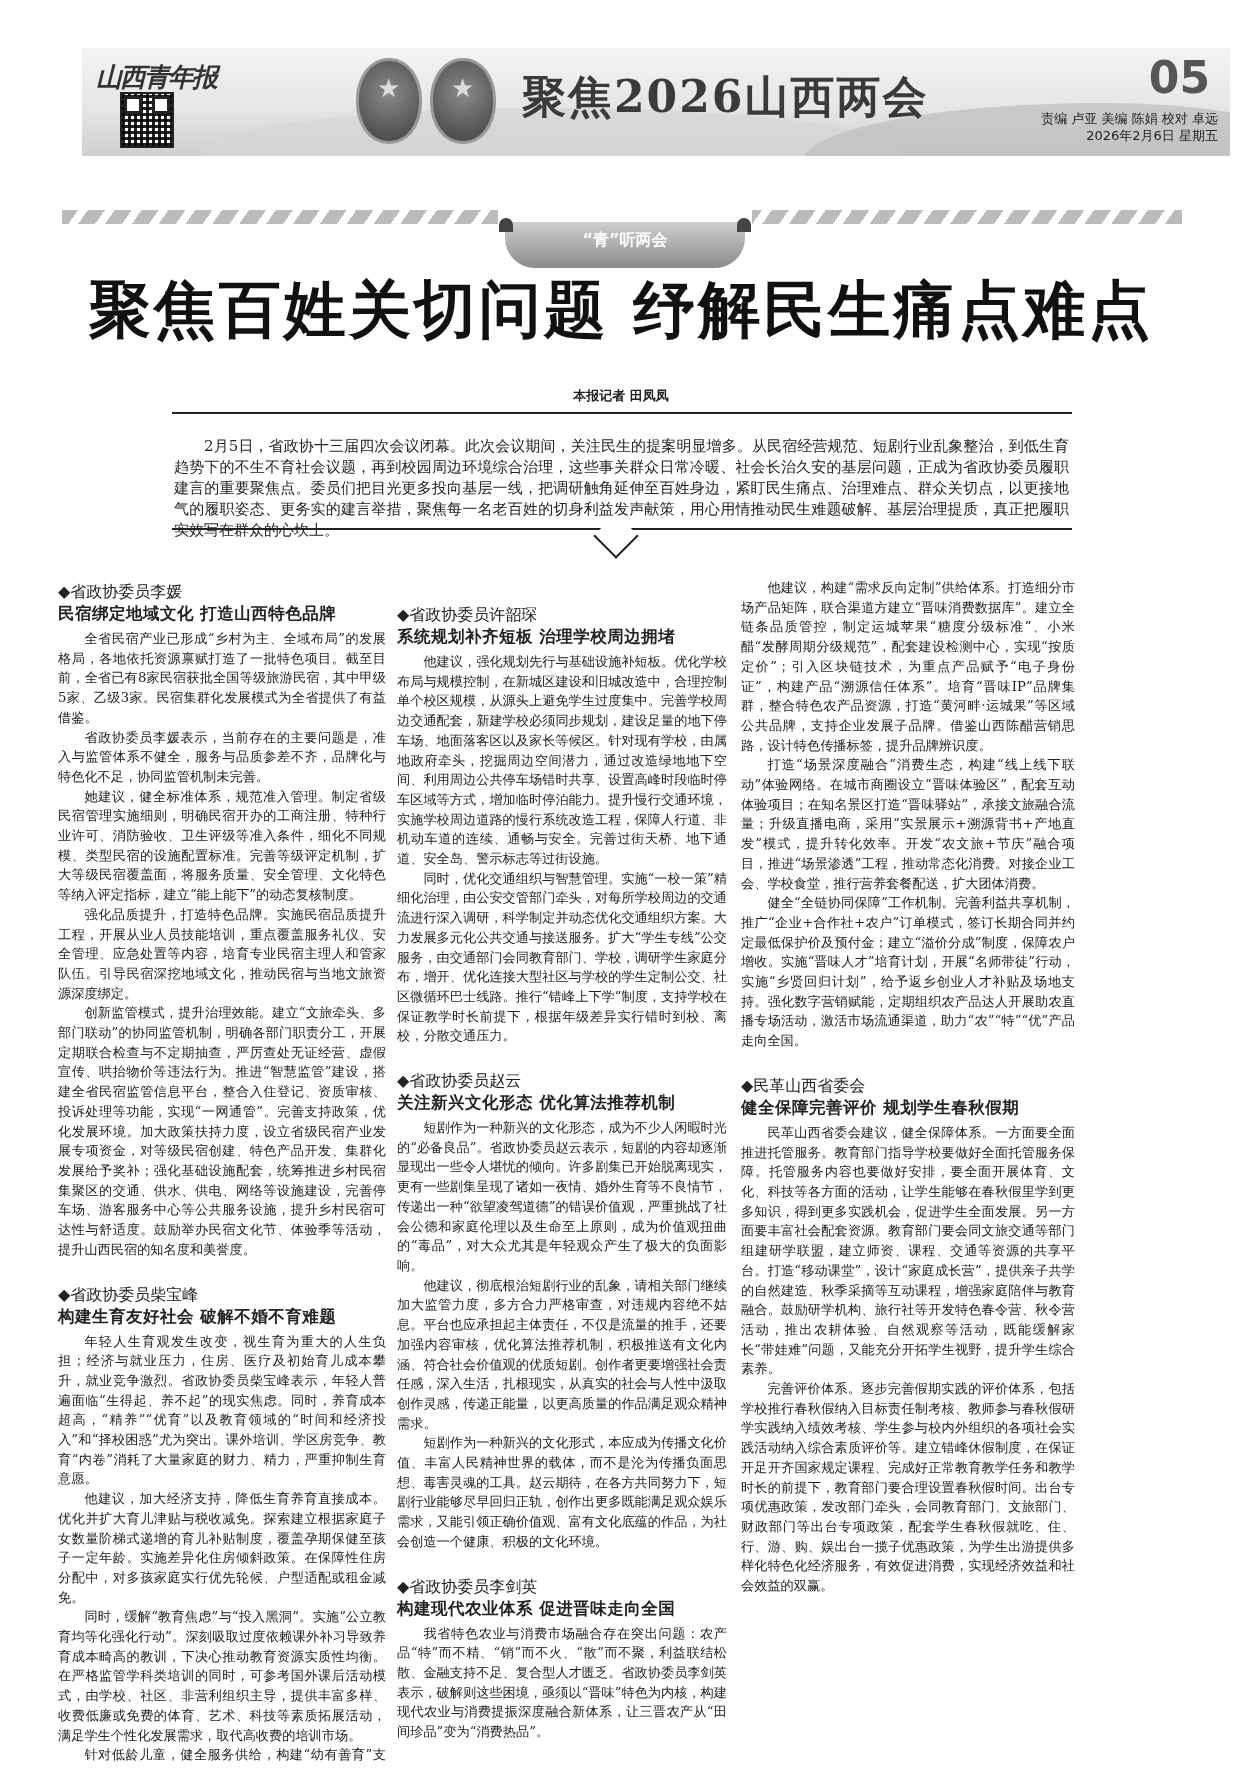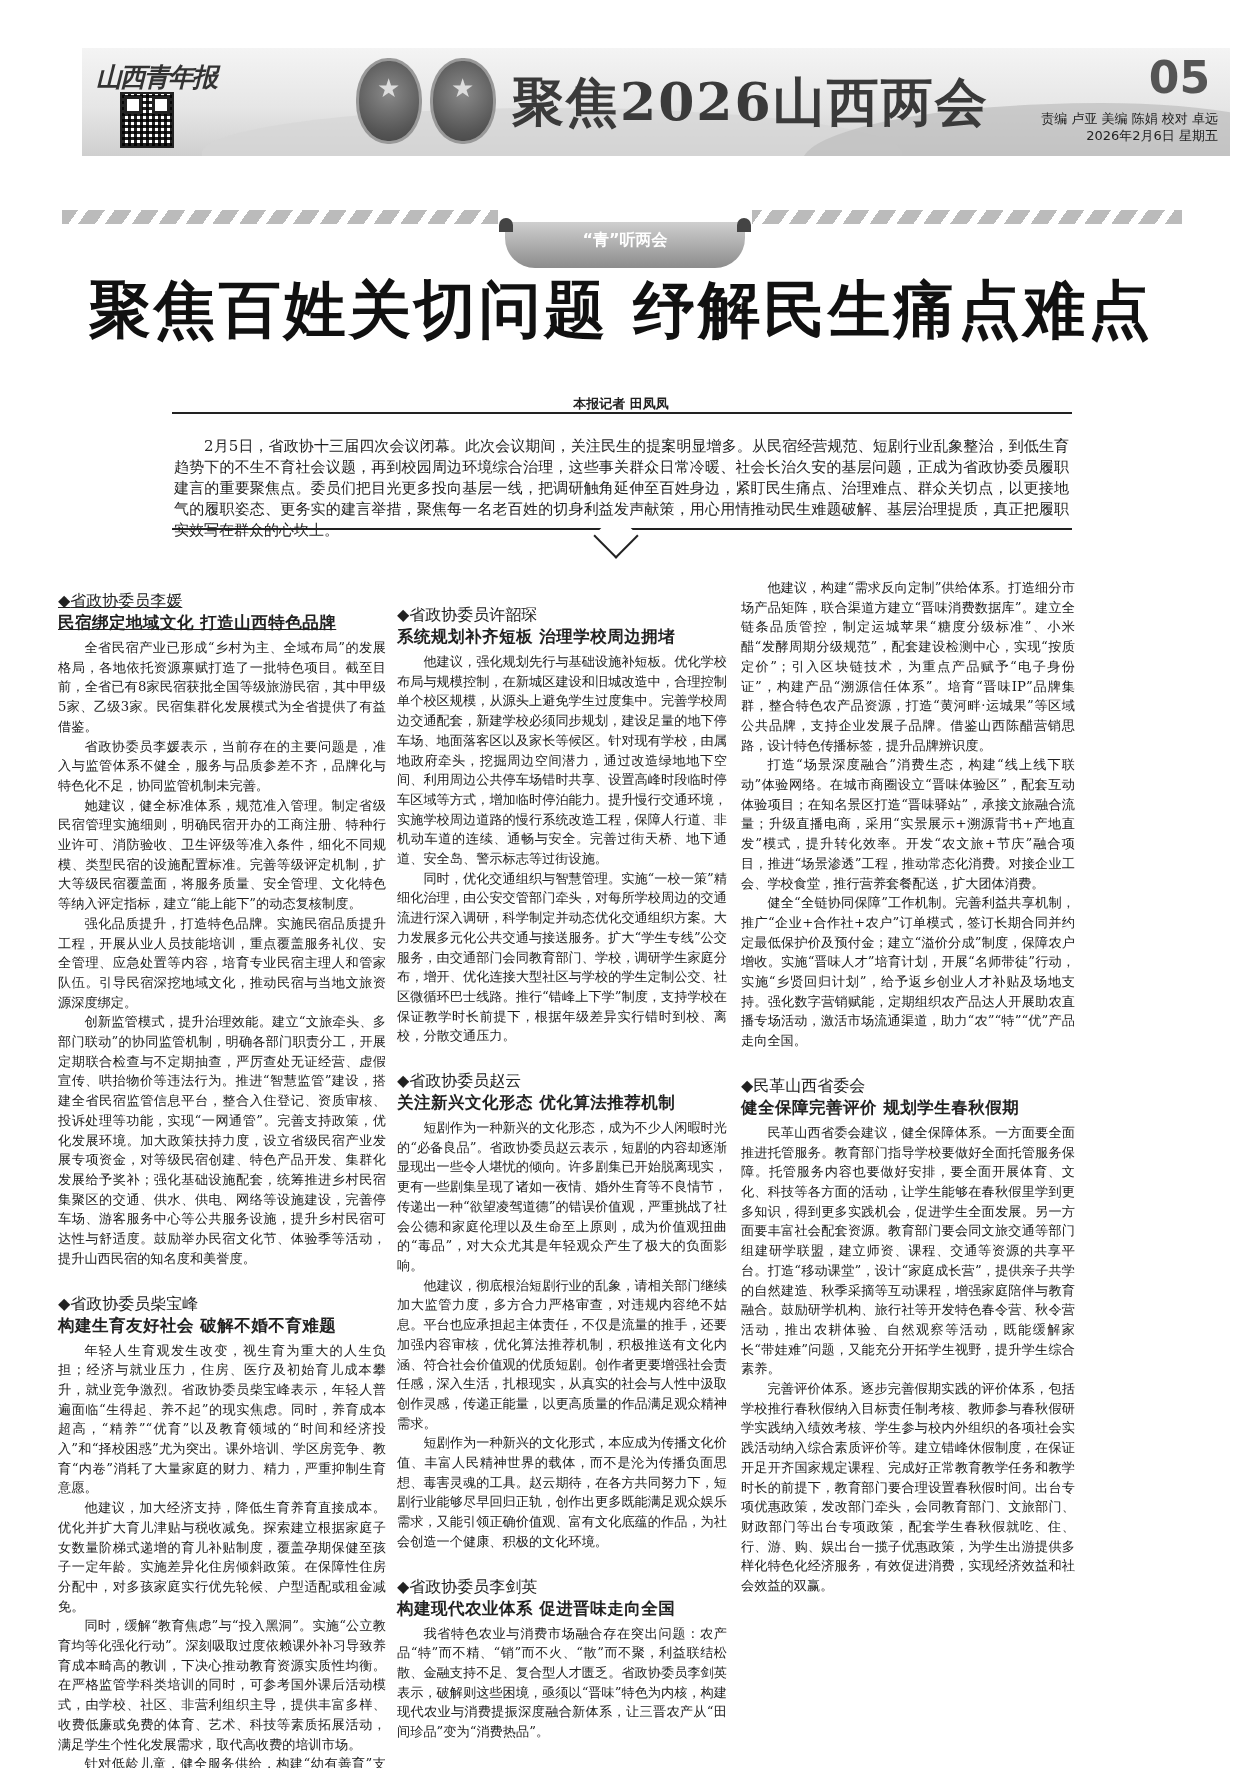--- a/index.html
+++ b/index.html
@@ -19,50 +19,50 @@
   .qr { position:absolute; left:38px; top:44px; width:54px; height:56px;
     background:
       repeating-linear-gradient(90deg,#222 0 3px,#fff 3px 6px),
       repeating-linear-gradient(0deg,#222 0 3px,#fff 3px 6px);
     background-blend-mode: multiply; border:2px solid #222; }
   .qr::before, .qr::after { content:""; position:absolute; width:12px; height:12px; border:3px solid #222; background:#fff; }
   .qr::before { left:2px; top:2px; } .qr::after { right:2px; top:2px; }
   .emblem { position:absolute; top:10px; width:66px; height:86px; border-radius:48%; background:radial-gradient(circle at 50% 40%, #8a8a8a, #555 70%, #444); border:3px solid #999; }
   .emblem.e1 { left:274px; } .emblem.e2 { left:348px; }
   .emblem .star { position:absolute; left:18px; top:12px; color:#ddd; font-size:26px; }
-  .mast-title { position:absolute; left:430px; top:20px; font-size:52px; font-weight:bold; color:#3a3a3a; letter-spacing:2px; }
+  .mast-title { position:absolute; left:440px; top:20px; font-size:44px; font-weight:bold; color:#3a3a3a; letter-spacing:2px; }
   .page-num { position:absolute; right:20px; top:4px; font-family:"DejaVu Sans", sans-serif; font-size:44px; font-weight:bold; color:#555; }
   .editors { position:absolute; right:12px; top:62px; font-family:"DejaVu Sans", sans-serif; font-size:13px; color:#222; text-align:right; line-height:17px; }
 
   
   .stripes { position:absolute; top:210px; height:14px; background:repeating-linear-gradient(-55deg,#bbb 0 14px,#fff 14px 22px); }
   .stripes.l { left:62px; width:436px; } .stripes.r { left:752px; width:430px; }
   .ribbon { position:absolute; left:505px; top:222px; width:240px; height:46px;
     background:linear-gradient(180deg,#cfcfcf,#8c8c8c); border-radius:0 0 30px 30px;
     color:#fff; font-family:"DejaVu Sans", sans-serif; font-weight:bold; font-size:16px; text-align:center; line-height:36px; }
   .ribbon::before, .ribbon::after { content:""; position:absolute; top:-4px; width:14px; height:14px; background:#444; border-radius:50% 50% 0 0; }
   .ribbon::before { left:-6px; } .ribbon::after { right:-6px; }
 
   .headline { position:absolute; left:56px; top:268px; width:1130px; text-align:center; font-size:62px; font-weight:bold; color:#111; letter-spacing:3px; white-space:nowrap; }
-  .byline { position:absolute; left:0; width:1242px; top:387px; text-align:center; font-family:"DejaVu Sans", sans-serif; font-size:13px; font-weight:bold;margin-top:8px; }
+  .byline { position:absolute; left:0; width:1242px; top:387px; text-align:center; font-family:"DejaVu Sans", sans-serif; font-size:13px; font-weight:bold; }
 
   .lead-rule { position:absolute; left:172px; width:900px; height:2px; background:#222; }
   .lead-rule.top { top:412px; } .lead-rule.bot { top:528px; }
   .lead-notch { position:absolute; left:600px; top:520px; width:32px; height:32px; border-right:2px solid #222; border-bottom:2px solid #222; transform:rotate(45deg); background:#fff; }
   .lead { position:absolute; left:174px; top:436px; width:895px; font-size:15px; line-height:21px; text-indent:2em; text-align:justify; }
 
   
   .col { position:absolute; top:578px; width:328px; font-size:13.2px; line-height:19.7px; text-align:justify; }
   .col.c1 { left:58px; } .col.c2 { left:397px; width:330px; } .col.c3 { left:741px; width:334px; }
   .col p { text-indent:2em; }
   .sec-head { margin-top:24px; margin-bottom:4px; }
   .sec-head .who { font-size:16px; line-height:22px; }
   .sec-head .who::before { content:"◆"; }
   .sec-head .title { font-size:16.5px; font-weight:bold; line-height:22px; letter-spacing:.5px; }
-  .col .first { margin-top:12px;text-decoration:underline; }
+  .col .first { margin-top:3px; }
 </style>
 </head>
 <body>
 
 <header class="masthead">
   <div class="mtn1"></div>
   <div class="mtn2"></div>
   <div class="paper-logo">山西青年报</div>
   <div class="qr"></div>
   <div class="emblem e1">

